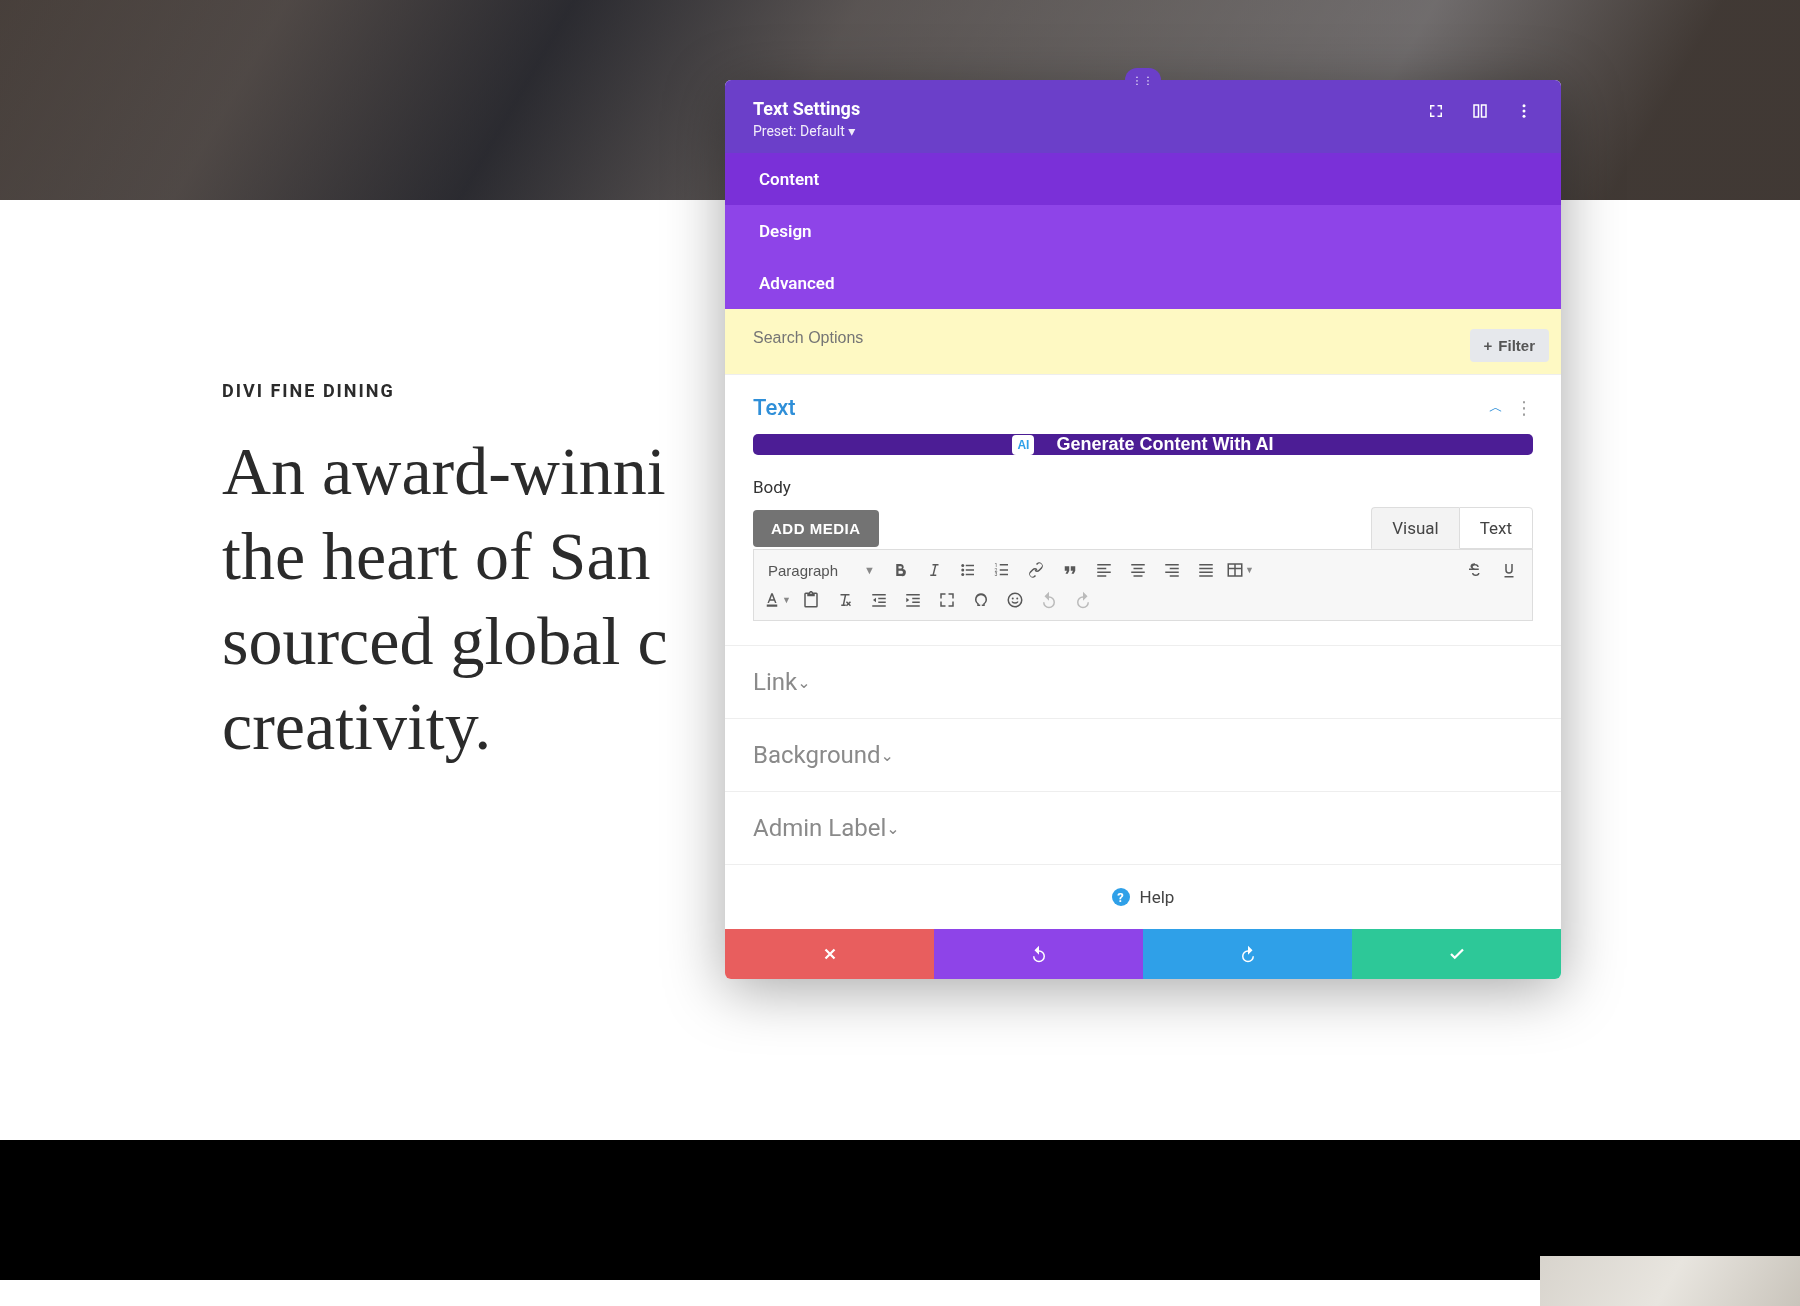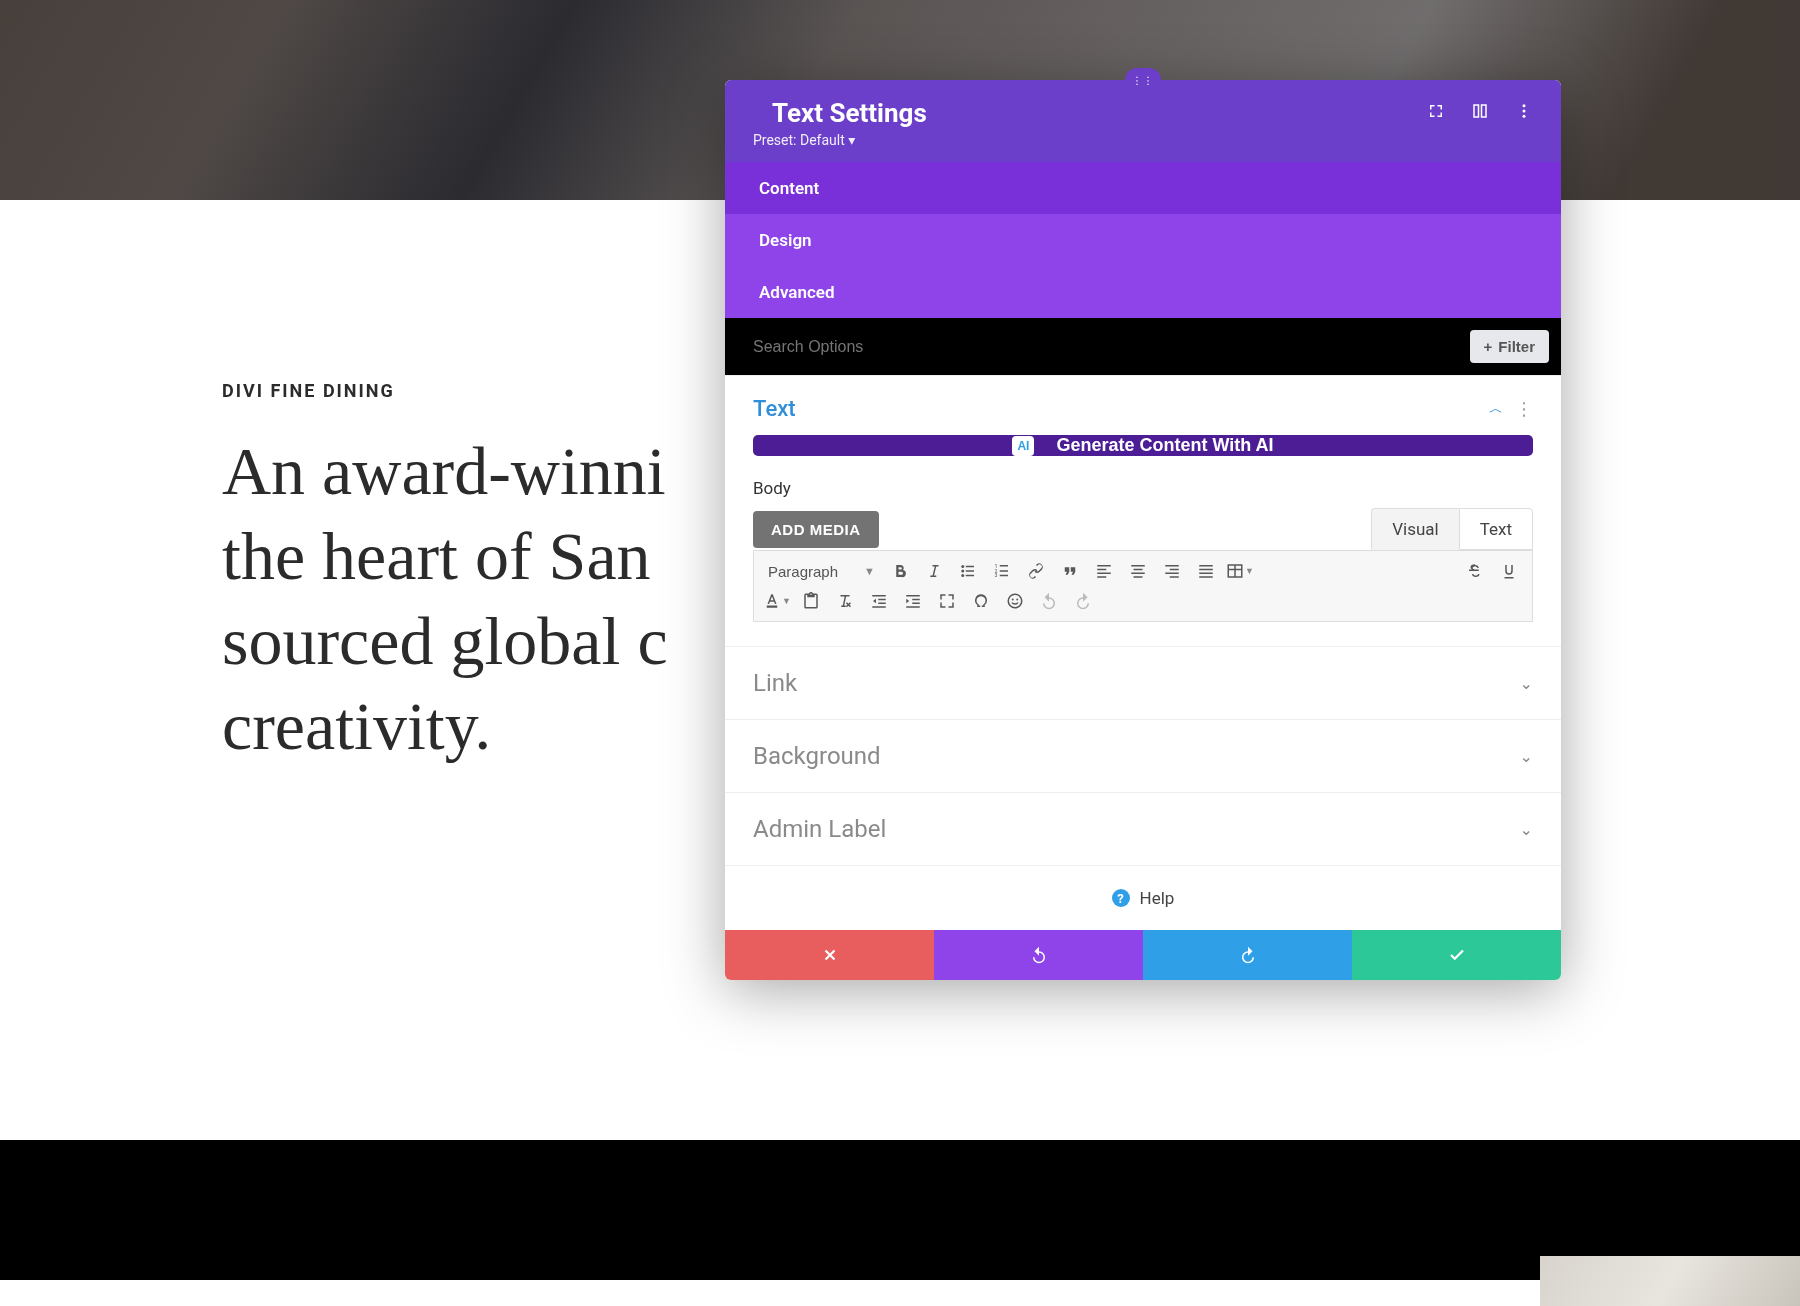--- a/index.html
+++ b/index.html
@@ -9,28 +9,28 @@
 .eyebrow { font-size: 18px; letter-spacing: 2px; font-weight: 700; color: #2b2b2b; margin-bottom: 28px; }
 .headline { font-family: Georgia, "Times New Roman", serif; font-size: 68px; line-height: 1.25; color: #2b2b2b; font-weight: 400; max-width: 1000px; }
 .black-band { position: absolute; left: 0; top: 1140px; width: 100%; height: 140px; background: #000; }
 .bottom-img { position: absolute; right: 0; bottom: 0; width: 260px; height: 50px; background: linear-gradient(120deg, #d8d4cd, #e8e5df, #c9c4bb); }
 
 
 .modal { position: absolute; left: 725px; top: 80px; width: 836px; background: #fff; border-radius: 6px; box-shadow: 0 10px 60px rgba(0,0,0,0.35); overflow: visible; }
 .drag-handle { position: absolute; top: -12px; left: 50%; transform: translateX(-50%); width: 36px; height: 24px; background: #6b3fc9; border-radius: 12px 12px 0 0; display: flex; align-items: center; justify-content: center; }
 .drag-dots { color: #fff; font-size: 10px; letter-spacing: 1px; }
 .modal-header { background: #6b3fc9; color: #fff; padding: 18px 28px 14px 28px; border-radius: 6px 6px 0 0; display: flex; align-items: flex-start; justify-content: space-between; }
-.modal-title { font-size: 26px; font-weight: 700; margin-left: 19px; }
+.modal-title { font-size: 18px; font-weight: 700; }
 .modal-sub { font-size: 14px; opacity: 0.9; margin-top: 4px; }
 .header-icons { display: flex; gap: 26px; align-items: center; padding-top: 4px; }
 .hicon { width: 18px; height: 18px; fill: #fff; cursor: pointer; }
 .tabs { background: #8e44e8; display: flex; flex-direction: column; }
 .tab { padding: 16px 34px; color: #fff; font-size: 17px; font-weight: 600; cursor: pointer; }
 .tab.active { background: #7a30d8; }
-.search-row { display: flex; align-items: center; justify-content: space-between; padding: 12px 12px 12px 28px; background: #000000; border-bottom: 1px solid #eee; }
+.search-row { display: flex; align-items: flex-start; justify-content: space-between; padding: 20px 12px 12px 28px; background: #fef9c3; border-bottom: 1px solid #eee; }
 .search-input { border: none; background: transparent; font-size: 16px; color: #888; outline: none; flex: 1; }
 .filter-btn { display: flex; align-items: center; gap: 6px; background: #e6e8ec; border: none; padding: 8px 14px; border-radius: 4px; font-size: 15px; font-weight: 600; color: #555; cursor: pointer; }
 .section-head { display: flex; align-items: center; justify-content: space-between; padding: 20px 28px 14px 28px; }
 .section-head .label { font-size: 22px; color: #2f8fd8; font-weight: 500; }
 .section-head .ctrls { display: flex; align-items: center; gap: 12px; }
 .chev { color: #2f8fd8; font-size: 14px; cursor: pointer; }
 .dots3 { color: #999; font-size: 18px; cursor: pointer; line-height: 1; }
 .inner { padding: 0 28px 24px 28px; }
 .ai-btn { width: 100%; background: #4c1d95; color: #fff; border: none; border-radius: 5px; padding: 0; font-size: 18px; font-weight: 700; display: flex; align-items: center; justify-content: center; gap: 22px; cursor: pointer; }
 .ai-badge { background: #fff; color: #2fa0e8; font-size: 12px; font-weight: 800; padding: 3px 5px; border-radius: 4px; }
@@ -43,21 +43,21 @@
 .vt-tab:first-child { border-right: none; border-radius: 4px 0 0 0; }
 .vt-tab:last-child { border-radius: 0 4px 0 0; }
 .toolbar { border: 1px solid #ddd; border-top: 1px solid #ddd; background: #f7f7f7; padding: 6px 8px; }
 .tb-row { display: flex; align-items: center; gap: 4px; flex-wrap: wrap; }
 .tb-row + .tb-row { margin-top: 2px; }
 .para-sel { font-size: 15px; color: #555; padding: 4px 6px; display: inline-flex; align-items: center; gap: 26px; border: none; background: transparent; cursor: pointer; }
 .tb-btn { width: 30px; height: 28px; display: inline-flex; align-items: center; justify-content: center; color: #585858; cursor: pointer; border-radius: 3px; }
 .tb-btn svg { width: 18px; height: 18px; fill: #585858; }
 .tb-btn.dis svg { fill: #bbb; }
 .editor { border: 1px solid #ddd; border-top: none; padding: 20px 18px 34px 18px; font-family: Georgia, "Times New Roman", serif; font-size: 23px; font-weight: 700; color: #333; line-height: 1.5; min-height: 120px; }
-.collapsed { border-top: 1px solid #eee; padding: 22px 28px; display: flex; align-items: center; justify-content: space-between; cursor: pointer; }
+.collapsed { border-top: 1px solid #eee; padding: 22px 28px; display: flex; align-items: center; justify-content: flex-start; cursor: pointer; }
 .collapsed .clabel { font-size: 24px; color: #8a8a8a; }
 .collapsed .cchev { color: #8a8a8a; }
 .help-row { border-top: 1px solid #eee; padding: 22px; display: flex; align-items: center; justify-content: center; gap: 10px; }
 .help-icon { width: 18px; height: 18px; background: #2fa0e8; color: #fff; border-radius: 50%; font-size: 13px; font-weight: 700; display: flex; align-items: center; justify-content: center; }
 .help-text { font-size: 17px; color: #444; }
 .footer-btns { display: flex; height: 50px; }
 .fbtn { flex: 1; display: flex; align-items: center; justify-content: center; color: #fff; cursor: pointer; }
 .fbtn.cancel { background: #e85e5e; border-radius: 0 0 0 6px; }
 .fbtn.undo { background: #8e44e8; }
 .fbtn.redo { background: #2fa0e8; }

